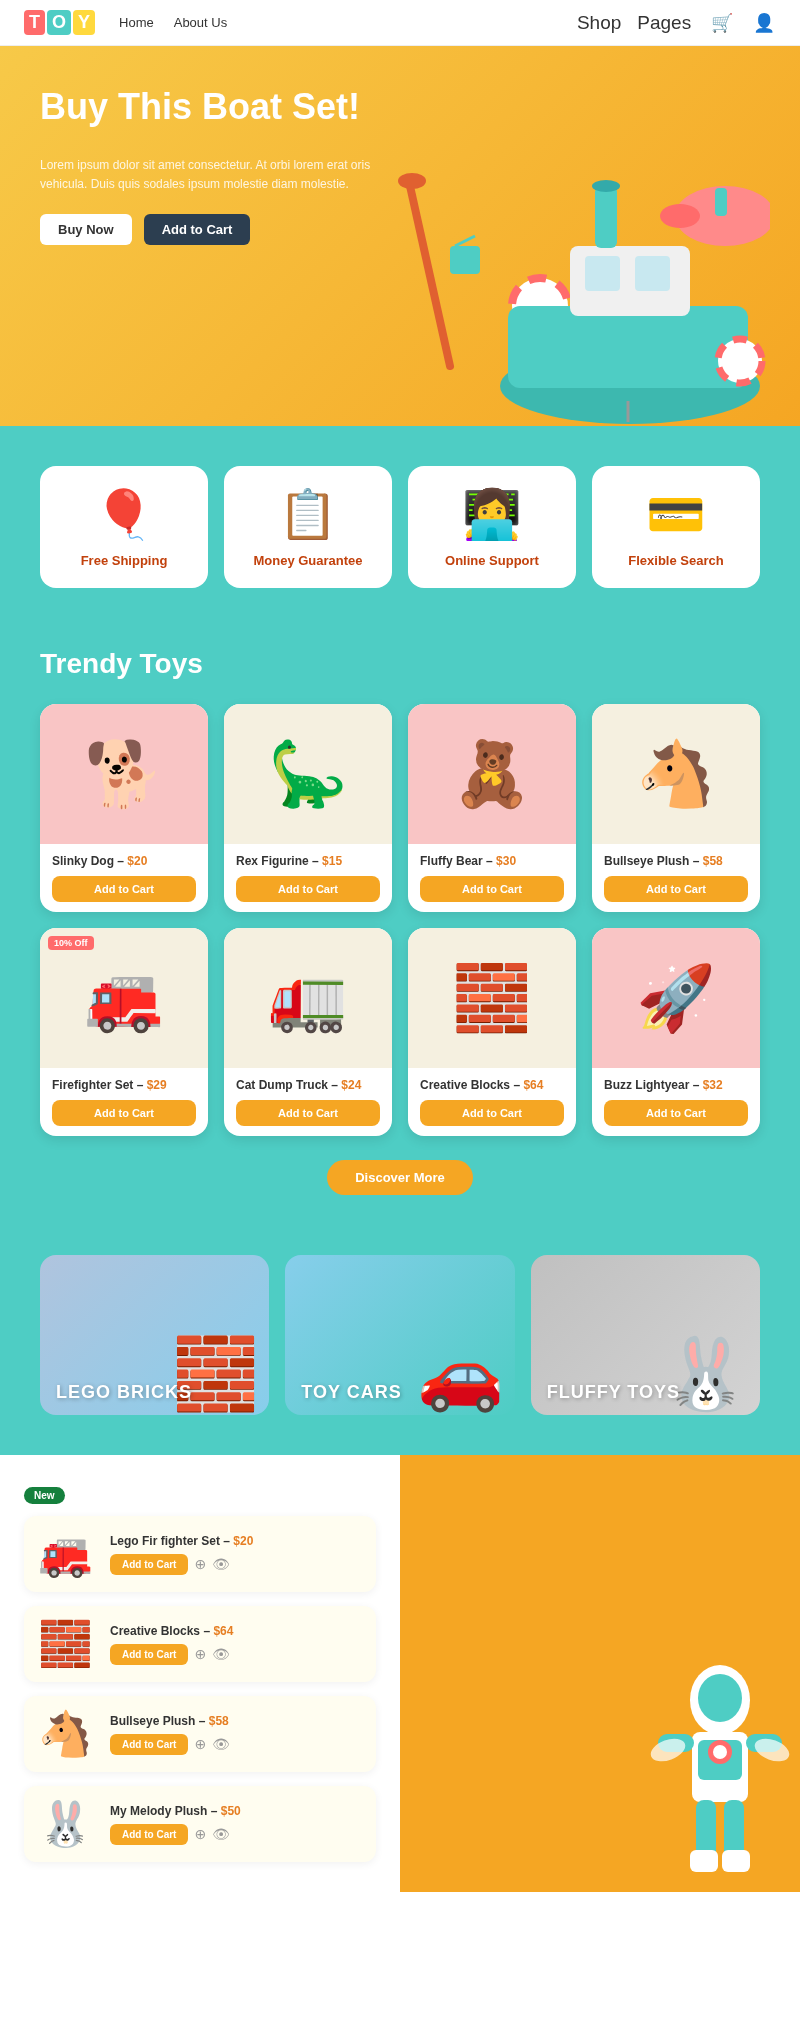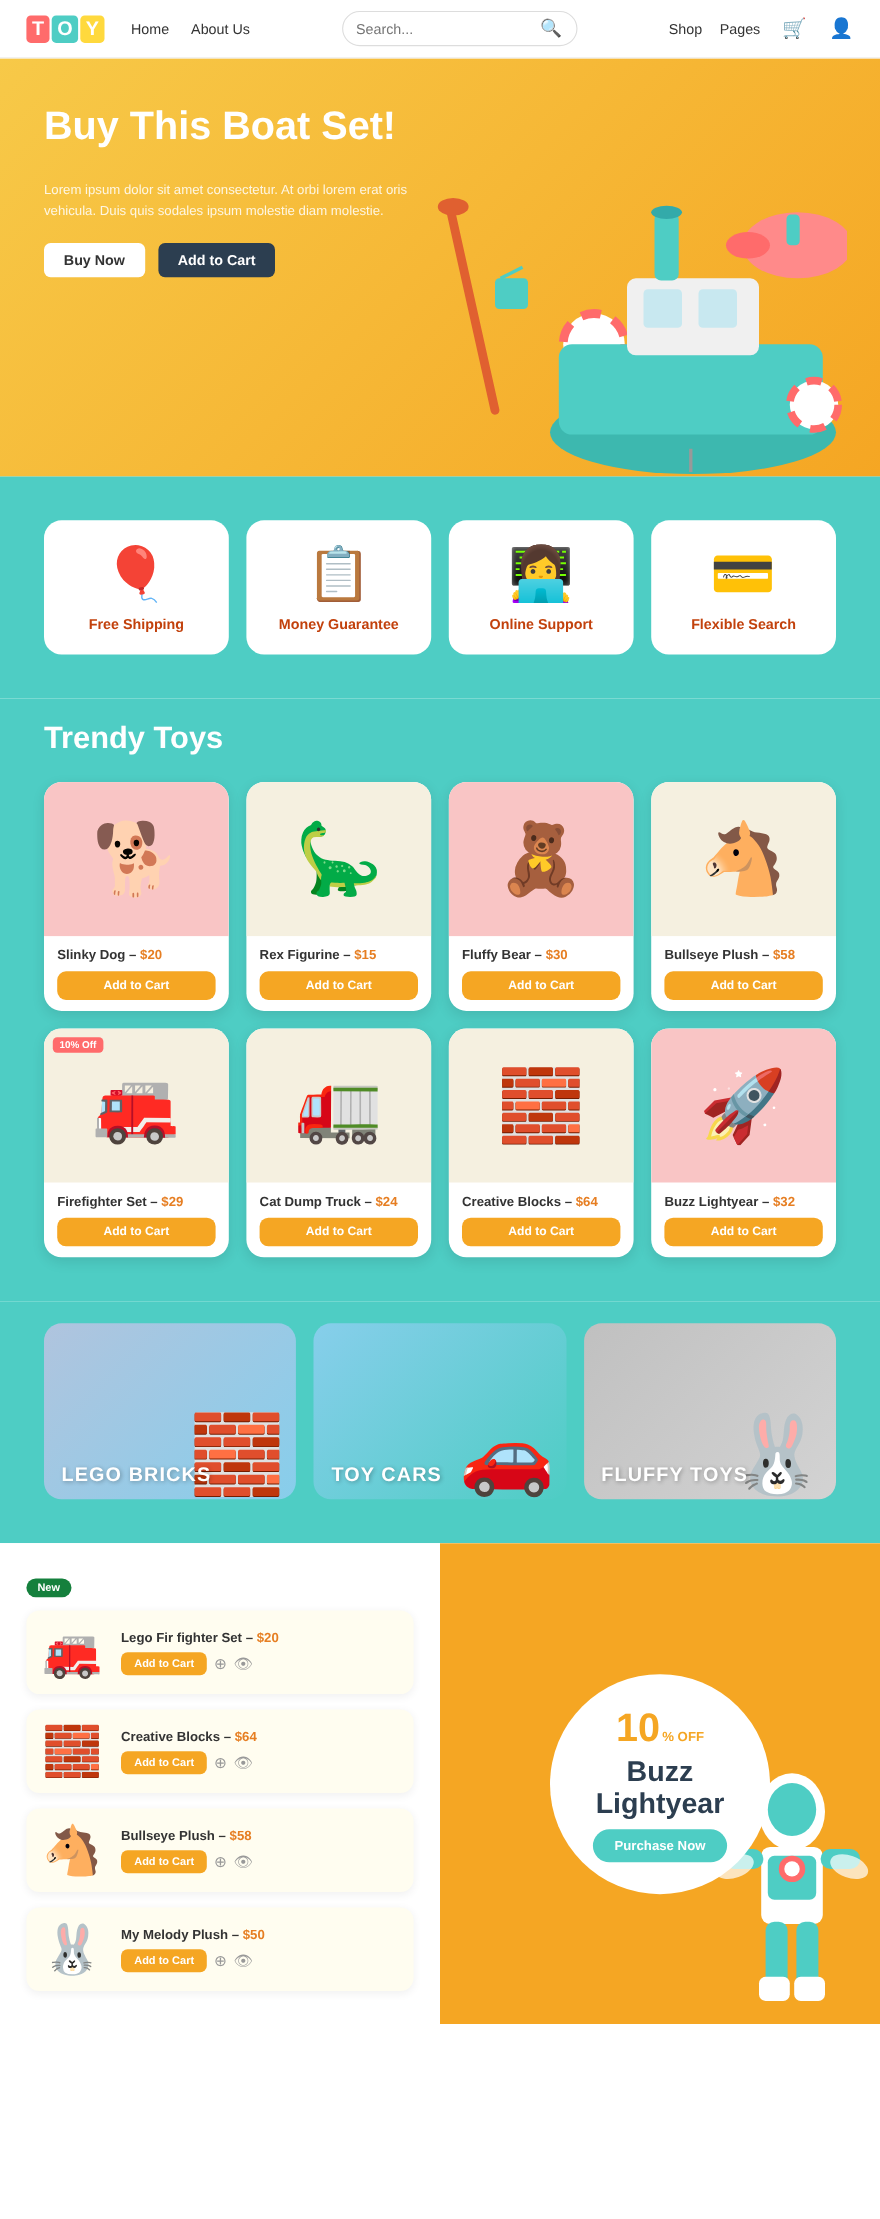--- a/index.html
+++ b/index.html
@@ -12,21 +12,21 @@
       position: sticky; top: 0; z-index: 100;
     }
     .navbar-logo { display: flex; gap: 2px; font-weight: 900; font-size: 18px; }
     .logo-t { background: #ff6b6b; color: #fff; border-radius: 4px; padding: 2px 5px; }
     .logo-o { background: #4ecdc4; color: #fff; border-radius: 4px; padding: 2px 5px; }
     .logo-y { background: #ffd93d; color: #fff; border-radius: 4px; padding: 2px 5px; }
     .navbar-links { display: flex; gap: 20px; font-size: 13px; color: #333; }
     .navbar-links a { text-decoration: none; color: #333; }
     .navbar-search { display: flex; align-items: center; border: 1px solid #ddd; border-radius: 20px; padding: 5px 12px; gap: 8px; }
     .navbar-search input { border: none; outline: none; font-size: 13px; width: 160px; background: transparent; }
-    .navbar-right-links { display: flex; gap: 16px; font-size: 13px; color: #333; }
+    .navbar-right-links { display: flex; gap: 16px; font-size: 19px; color: #333; }
     .navbar-right-links a { text-decoration: none; color: #333; }
 
     
     .hero {
       background: linear-gradient(135deg, #f7c948 0%, #f5a623 100%);
       padding: 40px 40px 0 40px;
       min-height: 380px;
       position: relative;
       overflow: hidden;
     }
@@ -155,24 +155,20 @@
     <div class="navbar-logo">
       <span class="logo-t">T</span>
       <span class="logo-o">O</span>
       <span class="logo-y">Y</span>
     </div>
     <div class="navbar-links">
       <a>Home</a>
       <a>About Us</a>
     </div>
   </div>
-  <div class="navbar-search">
-    <input type="text" placeholder="Search..." style="">
-    <span>🔍</span>
-  </div>
   <div style="display:flex; align-items:center; gap:20px;">
     <div class="navbar-right-links">
       <a>Shop</a>
       <a>Pages</a>
     </div>
     <span style="font-size:18px; cursor:pointer;">🛒</span>
     <span style="font-size:18px; cursor:pointer;">👤</span>
   </div>
 </nav>
 
@@ -317,20 +313,23 @@
     <div class="toy-img pink">
 
       <span style="font-size:64px;">🚀</span>
     </div>
     <div class="toy-info">
       <div class="toy-name">Buzz Lightyear – <span>$32</span></div>
       <button class="btn-add">Add to Cart</button>
     </div>
   </div>
     </div>
+  <div class="discover-more-wrap">
+    <button class="btn-discover">Discover More</button>
+  </div>
 </section>
 
 <section class="categories">
   <div class="categories-grid" id="categories-grid">
       <div class="cat-card cat-lego">
     <span class="cat-emoji">🧱</span>
     <span class="cat-label">LEGO BRICKS</span>
   </div>
       <div class="cat-card cat-cars">
     <span class="cat-emoji">🚗</span>
@@ -389,28 +388,20 @@
         <button class="btn-add-sm">Add to Cart</button>
         <span class="icon-sm">⊕</span>
         <span class="icon-sm">👁</span>
       </div>
     </div>
   </div>
       </div>
   </div>
 
   <div class="promo-section">
-    <div class="promo-circle">
-      <div style="display:flex; align-items:baseline; gap:2px;">
-        <span class="promo-percent">10</span>
-        <span class="promo-off">% OFF</span>
-      </div>
-      <div class="promo-name" style="font-size:26px; font-weight:900; color:#2c3e50; line-height:1.1; margin-top:4px; text-align:center;">Buzz<br>Lightyear</div>
-      <button class="btn-purchase">Purchase Now</button>
-    </div>
 
     <div style="position:absolute; right:0; bottom:0; font-size:10px; z-index:1;">
       <svg width="160" height="240" viewBox="0 0 160 240">
 
         <ellipse cx="80" cy="50" rx="30" ry="35" fill="#fff"></ellipse>
         <ellipse cx="80" cy="48" rx="22" ry="24" fill="#4ecdc4"></ellipse>
         <circle cx="80" cy="44" rx="14" ry="14" fill="#c8e8ff"></circle>
 
         <rect x="52" y="82" width="56" height="70" rx="8" fill="#fff"></rect>
         <rect x="58" y="90" width="44" height="40" rx="6" fill="#4ecdc4"></rect>

